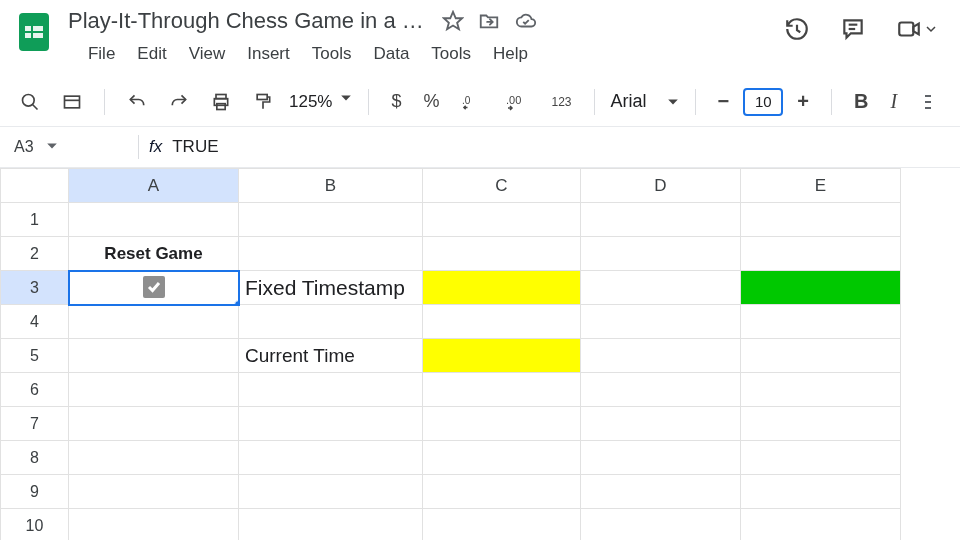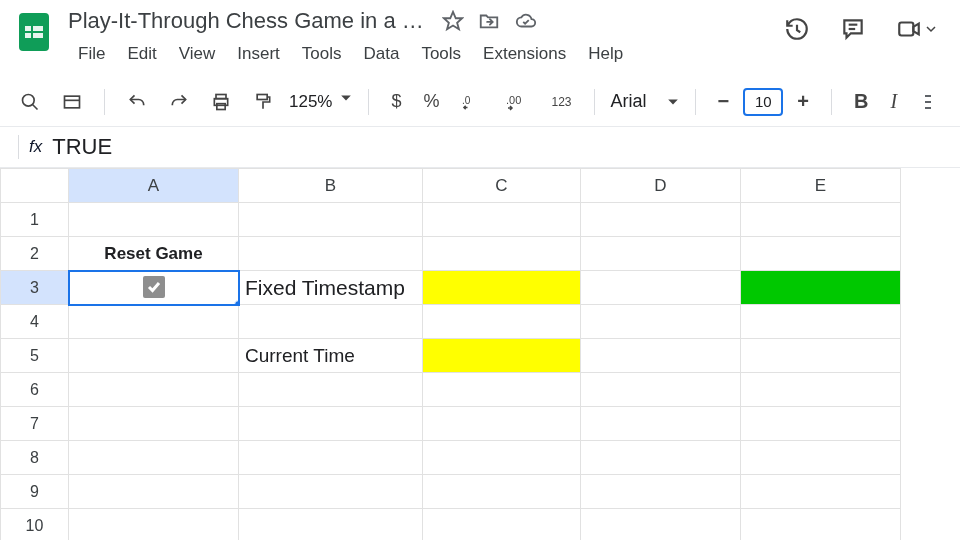--- a/index.html
+++ b/index.html
@@ -23,21 +23,21 @@
   .tb-btn { padding:4px 6px; border-radius:4px; display:flex; align-items:center; cursor:pointer; color:#444; }
   .zoom { display:flex; align-items:flex-start; gap:8px; font-size:17px; }
   .font-sel { display:flex; align-items:center; gap:20px; font-size:18px; }
   .font-size-ctrl { display:flex; align-items:center; gap:8px; }
   .fs-box { border:2px solid #1a73e8; border-radius:4px; width:40px; height:28px; display:flex; align-items:center; justify-content:center; font-size:15px; }
   .fbar-row { display:flex; align-items:center; padding:6px 8px; border-top:1px solid #e8eaed; border-bottom:1px solid #e8eaed; height:42px; }
   .namebox { display:flex; align-items:center; gap:12px; font-size:16px; color:#3c4043; padding-left:6px; width:120px; }
   .namebox-caret { color:#5f6368; }
   .fx-sep { width:1px; height:24px; background:#dadce0; margin:0 10px; }
   .fx { font-style:italic; color:#0f172a; font-size:17px; margin-right:10px; }
-  .fbar-val { font-size:22px; }
+  .fbar-val { font-size:17px; }
   .grid-area { position:relative; }
   table { border-collapse:collapse; table-layout:fixed; }
   th, td { border:1px solid #e1e1e1; height:34px; font-size:17px; padding:0 6px; overflow:hidden; white-space:nowrap; }
   th { background:#fff; color:#3c4043; font-weight:normal; text-align:center; }
   th.colhead.active { background:#d3e3fd; }
   th.rowhead { width:68px; text-align:center; font-size:16px; }
   th.rowhead.active { background:#d3e3fd; }
   th.corner { width:68px; background:#fff; }
   .col-A { width:170px; } .col-B { width:184px; } .col-C { width:158px; } .col-D { width:160px; } .col-E { width:160px; }
   td.cell { text-align:left; }
@@ -81,21 +81,20 @@
       </span>
     </div>
     <div class="menu-row">
       <span>File</span>
       <span>Edit</span>
       <span>View</span>
       <span>Insert</span>
       <span>Tools</span>
       <span>Data</span>
       <span>Tools</span>
-      <span>Extensions</span>
       <span>Help</span>
     </div>
   </div>
   <div class="header-right">
     <span class="icon">
       <svg width="26" height="26" viewBox="0 0 24 24" fill="none" stroke="#444" stroke-width="2">
           <path d="M3 12a9 9 0 109-9 9 9 0 00-8.5 6M3 4v5h5"></path>
           <path d="M12 8v5l3 2"></path>
         </svg>
     </span>
@@ -198,20 +197,28 @@
   <span class="tb-btn" style="margin-left:4px;">
     <svg width="10" height="18" viewBox="0 0 8 18">
         <line x1="1" y1="3" x2="7" y2="3" stroke="#5f6368" stroke-width="2"></line>
         <line x1="1" y1="9" x2="7" y2="9" stroke="#5f6368" stroke-width="2"></line>
         <line x1="1" y1="15" x2="7" y2="15" stroke="#5f6368" stroke-width="2"></line>
       </svg>
   </span>
 </div>
 
 <div class="fbar-row">
+  <div class="namebox">
+    <span>A3</span>
+    <span class="namebox-caret">
+      <svg width="12" height="12" viewBox="0 0 10 10">
+          <path d="M1 3l4 4 4-4" fill="#5f6368"></path>
+        </svg>
+    </span>
+  </div>
   <div class="fx-sep"></div>
   <span class="fx">fx</span>
   <span class="fbar-val">TRUE</span>
 </div>
 
 <div class="grid-area">
 <table>
   <colgroup>
     <col style="width:68px">
         <col class="col-A">

